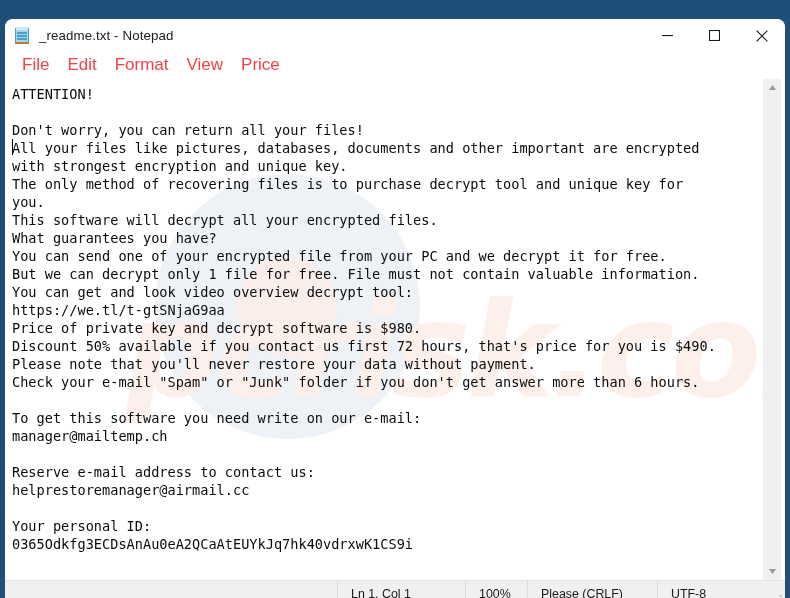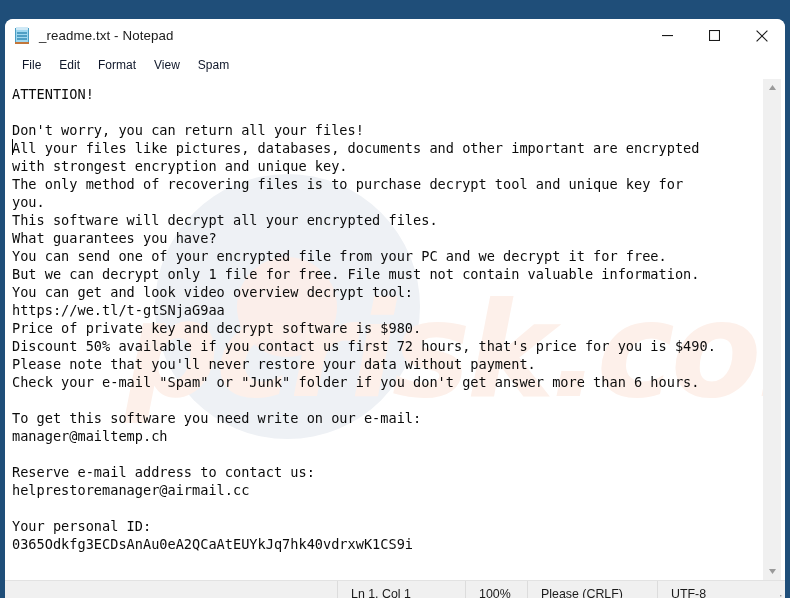--- a/index.html
+++ b/index.html
@@ -128,22 +128,22 @@
   
   #menubar {
     height: 27px;
     min-height: 27px;
     background: #ffffff;
     display: flex;
     align-items: center;
     padding-left: 8px;
   }
   .menu-item {
-    font-size: 12px;
-    color: #0f172a;
+    font-size: 17px;
+    color: #ef4444;
     padding: 3px 9px 4px 9px;
     white-space: nowrap;
     border-radius: 3px;
   }
 
   
   #editor-wrap {
     flex: 1 1 auto;
     position: relative;
     display: flex;
@@ -336,21 +336,21 @@
           </svg>
         </div>
       </div>
     </div>
 
     <div id="menubar">
       <div class="menu-item">File</div>
       <div class="menu-item">Edit</div>
       <div class="menu-item">Format</div>
       <div class="menu-item">View</div>
-      <div class="menu-item">Spam</div>
+      <div class="menu-item">Price</div>
     </div>
 
     <div id="editor-wrap">
 
       <div id="text-area">
 
         <div id="watermark">
           <div id="wm-circle"></div>
           <div id="wm-circle-inner"></div>
           <div id="wm-text">pcrisk.com</div>

